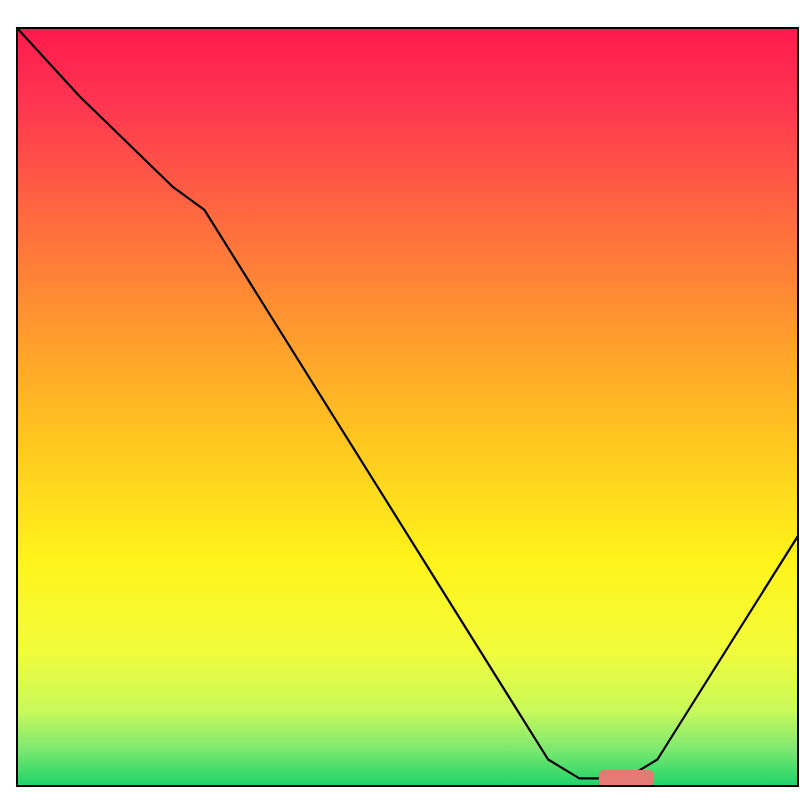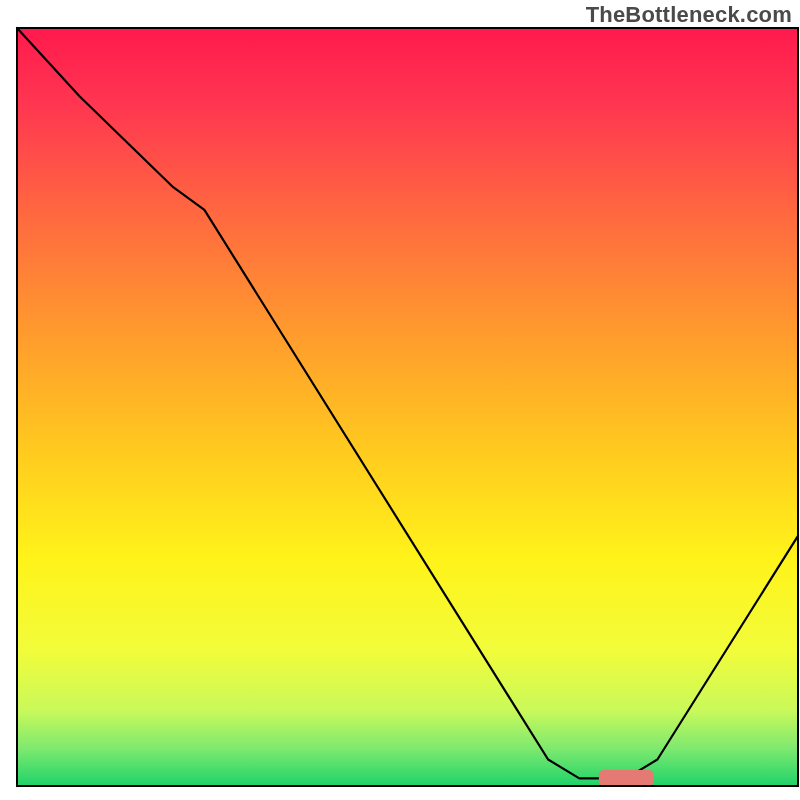--- a/index.html
+++ b/index.html
@@ -44,21 +44,20 @@
   .frame {
     fill: none;
     stroke: #000000;
     stroke-width: 2;
   }
 </style>
 </head>
 <body>
 
 <div class="chart-wrap">
-  <div class="watermark">TheBottleneck.com</div>
   <svg id="chart-svg" width="800" height="800" viewBox="0 0 800 800">
     <defs>
       <linearGradient id="bg-grad" x1="0" y1="0" x2="0" y2="1">
           <stop offset="0%" stop-color="#ff1a4d"></stop>
           <stop offset="10%" stop-color="#ff3651"></stop>
           <stop offset="25%" stop-color="#ff6a3f"></stop>
           <stop offset="40%" stop-color="#ff9a2e"></stop>
           <stop offset="55.00000000000001%" stop-color="#ffc81f"></stop>
           <stop offset="70%" stop-color="#fff31a"></stop>
           <stop offset="82%" stop-color="#f2fc3a"></stop>

